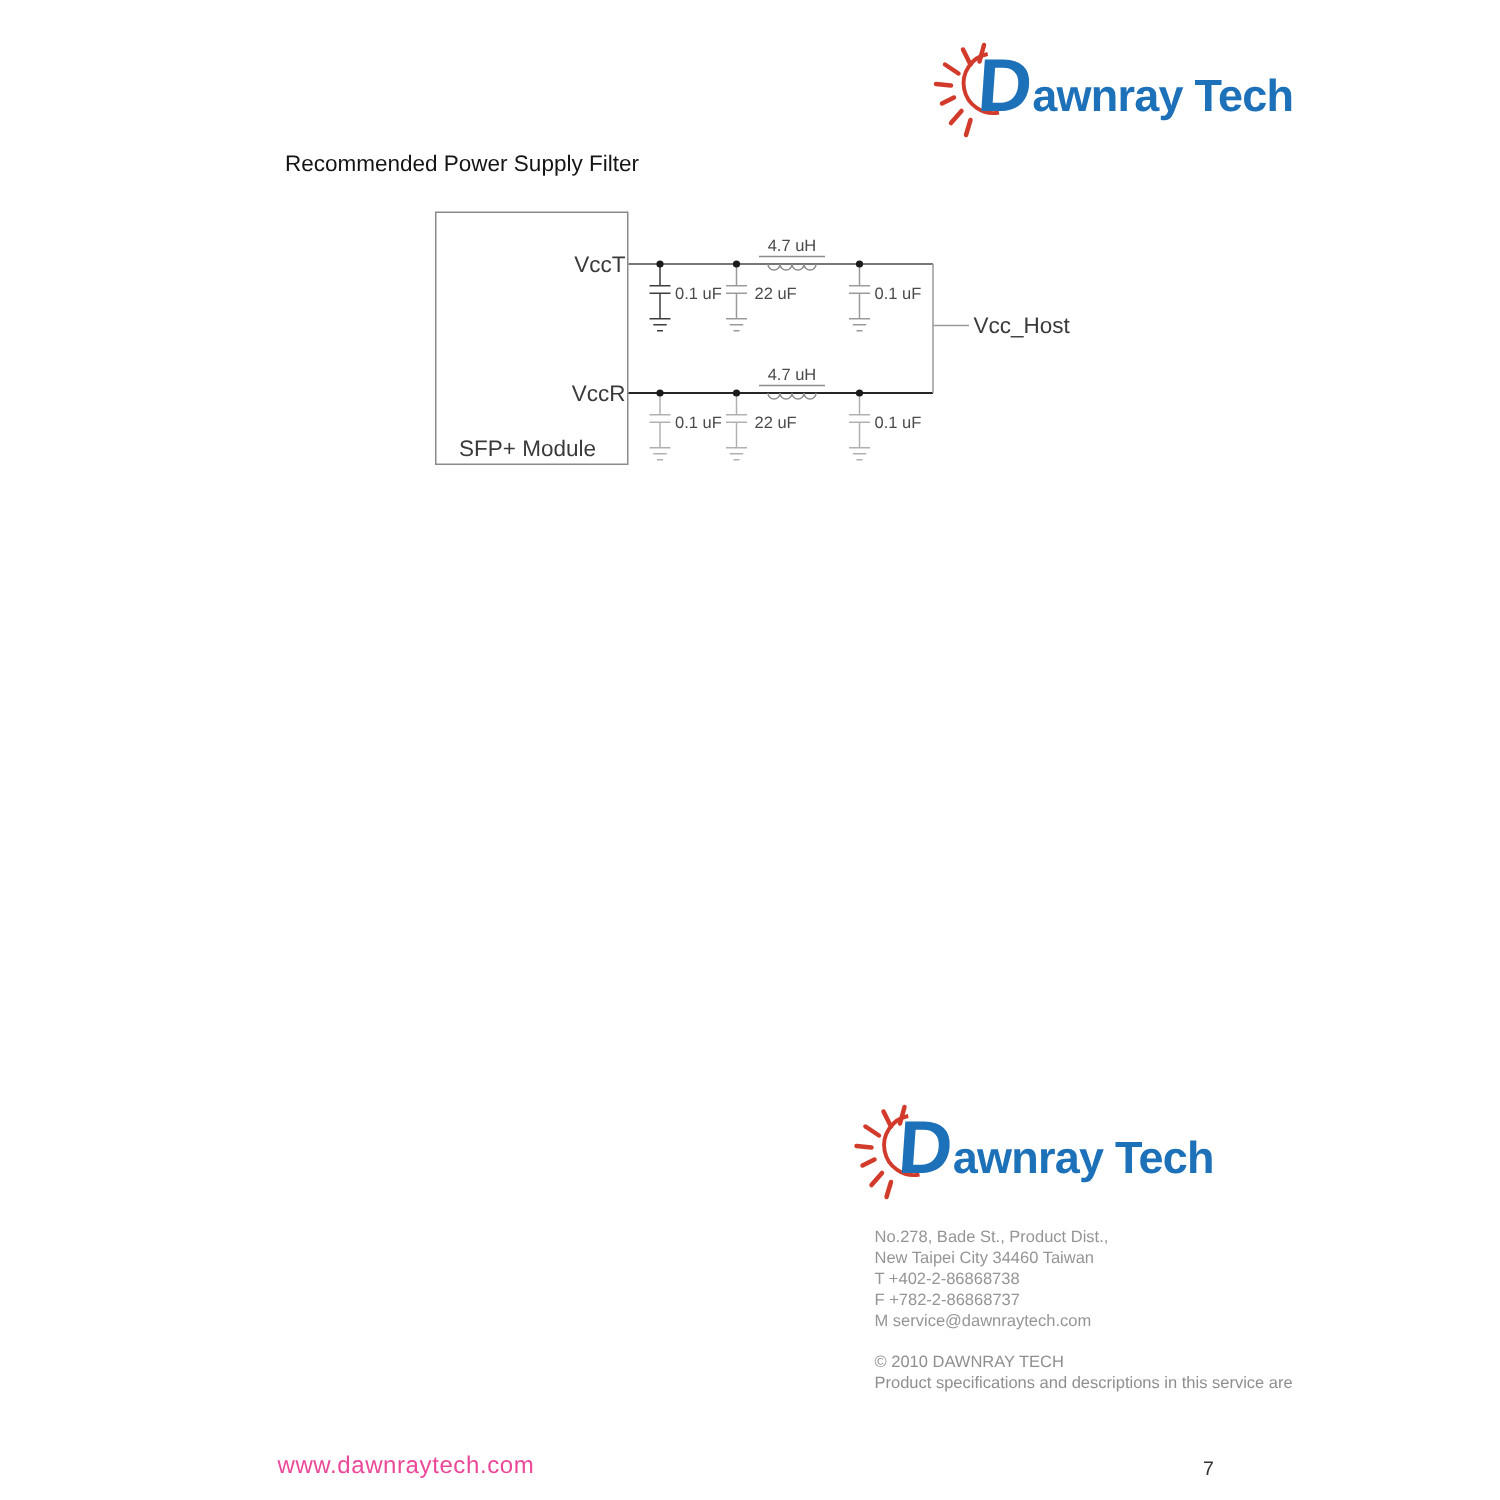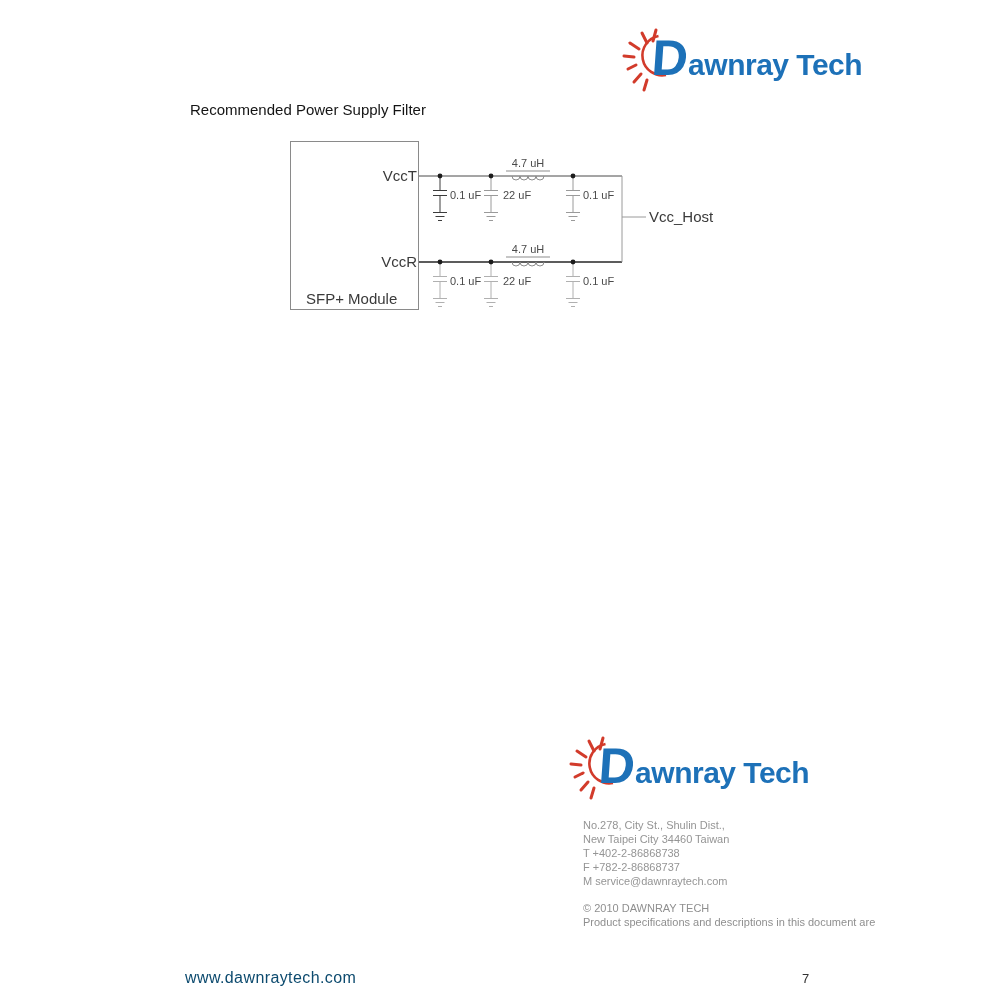--- a/index.html
+++ b/index.html
@@ -40,21 +40,21 @@
   #circuit .cap-d path{stroke:#3c3c3c;stroke-width:1;fill:none;}
   #circuit .cap-m path{stroke:#9a9a9a;stroke-width:1;fill:none;}
   #circuit .cap-l path{stroke:#b0b0b0;stroke-width:1;fill:none;}
   #circuit .dot{fill:#1c1c1c;}
 
   
   #contact{left:583px;top:818px;font-size:11px;line-height:14px;color:#959595;}
   #legal{left:583px;top:901px;font-size:11px;line-height:14px;color:#8f8f8f;}
 
   
-  #footer-site{left:185px;top:969px;font-size:16px;letter-spacing:0.4px;color:#0c4a6e;}
+  #footer-site{left:185px;top:969px;font-size:16px;letter-spacing:0.4px;color:#ec4899;}
   #footer-page{left:802px;top:971px;font-size:13px;color:#333;}
 
   
   .sun .ray{stroke:#d23b2b;stroke-width:3;stroke-linecap:round;fill:none;}
   .sun .body{stroke:#d23b2b;stroke-width:2.6;fill:none;}
 </style>
 </head>
 <body>
 
 <div class="logo" id="logo-top">
@@ -187,26 +187,26 @@
     <path class="ray" d="M28 74 L31 64"></path>
     <path class="body" d="M42.5 20 A17.5 17.5 0 1 0 50 59"></path>
   </svg>
   <div class="logo-text">
     <span class="logo-d">D</span>
       <span class="logo-rest">awnray Tech</span>
   </div>
 </div>
 
 <div class="abs" id="contact">
-  <div>No.278, City St., Shulin Dist.,</div>
+  <div>No.278, Bade St., Product Dist.,</div>
   <div>New Taipei City 34460 Taiwan</div>
   <div>T +402-2-86868738</div>
   <div>F +782-2-86868737</div>
   <div>M service@dawnraytech.com</div>
 </div>
 
 <div class="abs" id="legal">
   <div>© 2010 DAWNRAY TECH</div>
-  <div>Product specifications and descriptions in this document are</div>
+  <div>Product specifications and descriptions in this service are</div>
 </div>
 
 <div class="abs" id="footer-site">www.dawnraytech.com</div>
 <div class="abs" id="footer-page">7</div>
 
 </body></html>

